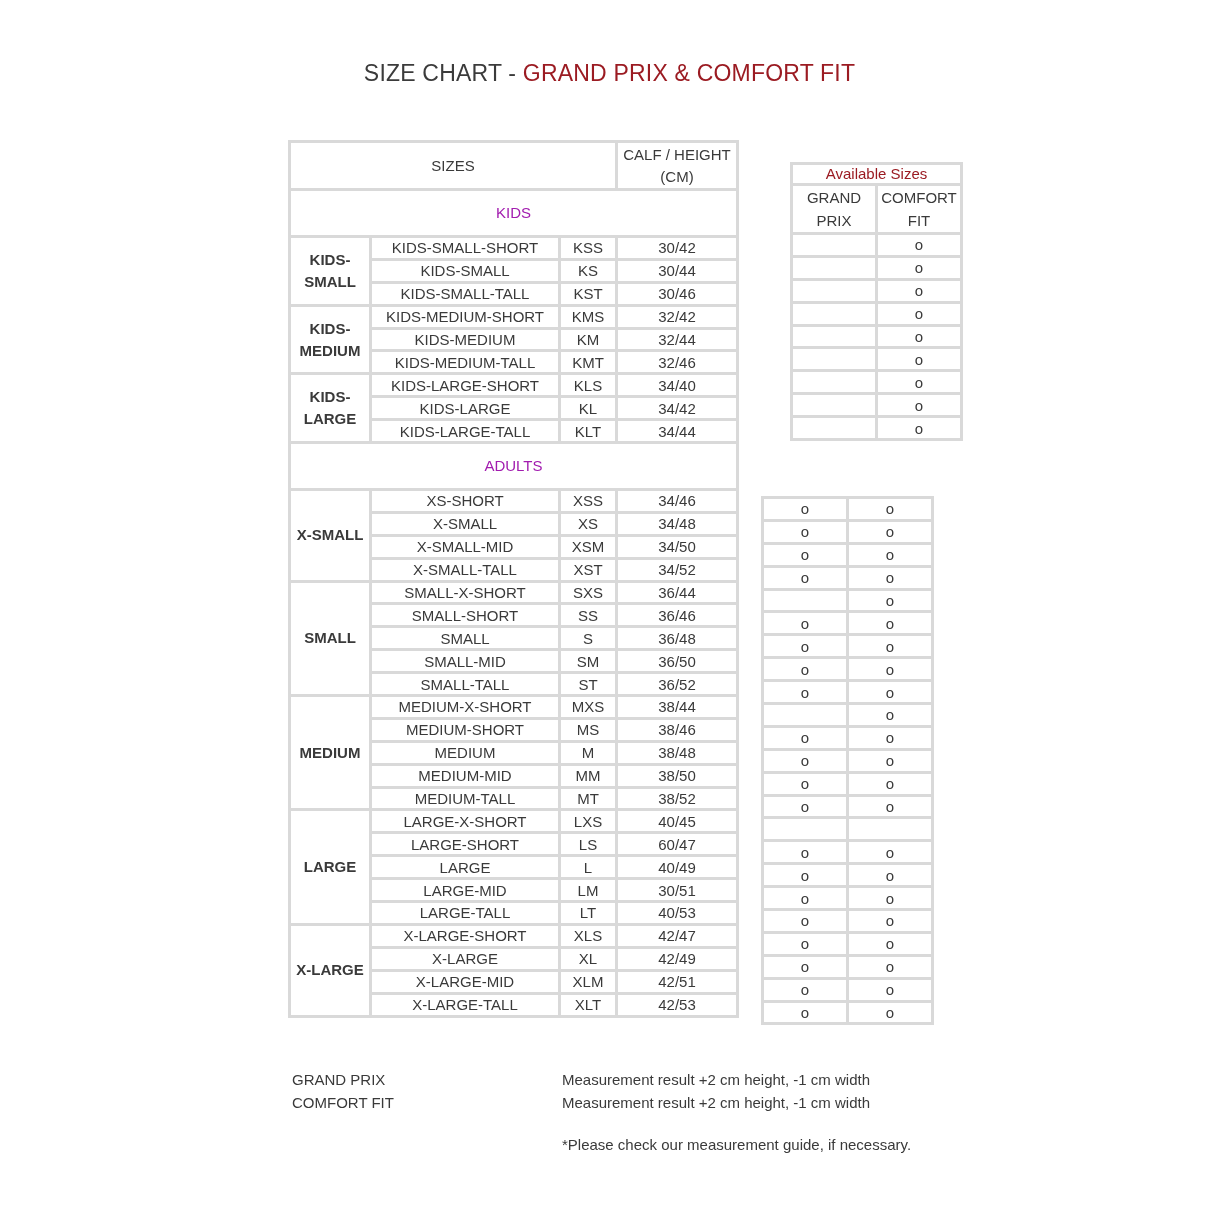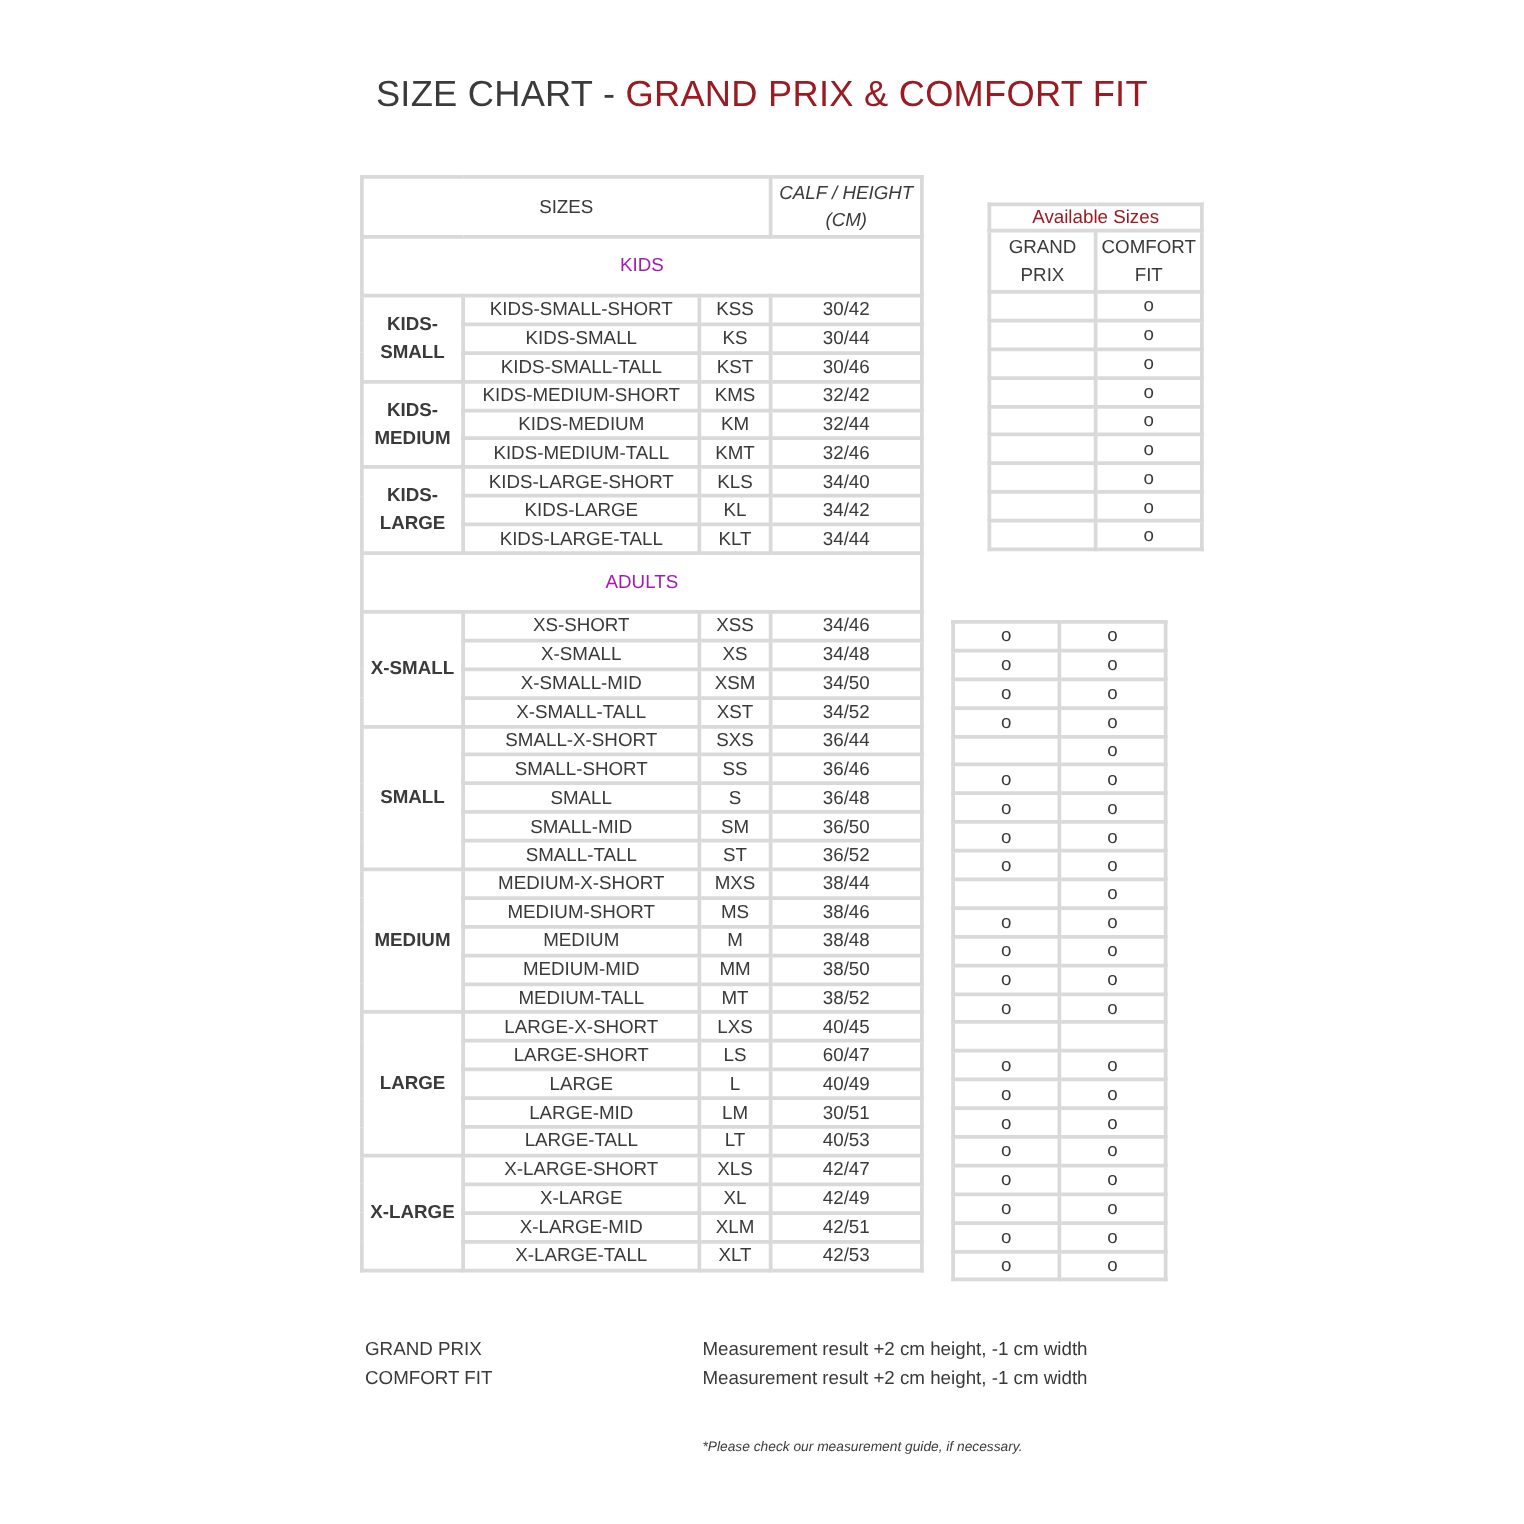--- a/index.html
+++ b/index.html
@@ -1,47 +1,47 @@
 <!DOCTYPE html>
 <html><head>
 <meta charset="utf-8">
 <style>
   html, body { margin: 0; padding: 0; background: #ffffff; }
   body { width: 1219px; height: 1219px; position: relative; overflow: hidden;
          font-family: "Liberation Sans", "DejaVu Sans", sans-serif; color: #3a3a3a; }
   .title { position: absolute; top: 60px; left: 0; width: 1219px; text-align: center;
-           font-size: 29px; letter-spacing: 0.2px; }
+           font-size: 23px; letter-spacing: 0.2px; }
   .title .t1 { color: #3b3b3b; }
   .title .t2 { color: #9b1b22; }
 
   table { border-collapse: collapse; position: absolute; table-layout: fixed; }
   td { border: 3px solid #d9d9d9; text-align: center; vertical-align: middle; padding: 0;
        font-size: 15px; color: #3a3a3a; line-height: 22px; overflow: hidden; white-space: nowrap; }
   #left-table { left: 288px; top: 140px; width: 448px; }
   #left-table col.c1 { width: 81px; } #left-table col.c2 { width: 189px; }
   #left-table col.c3 { width: 57px; } #left-table col.c4 { width: 121px; }
   .hdr td { height: 40px; }
   .sec td { height: 44px; color: #a21caf; }
   .row td { height: 19.9px; line-height: 19px; }
   td.group { font-weight: bold; white-space: normal; line-height: 22px; }
-  td.hdr-calf { white-space: normal; line-height: 22px; vertical-align: top; padding-top: 1px; font-style: italic; }
+  td.hdr-calf { white-space: normal; line-height: 22px; vertical-align: top; padding-top: 1px; }
 
   #right-table { left: 790px; top: 162px; width: 171px; }
   #right-table col { width: 85px; }
   .avail td { height: 18px; color: #9b1b22; line-height: 18px; }
   .model-hdr td { height: 44px; white-space: normal; line-height: 23px; }
   .rrow td { height: 19.9px; line-height: 19px; }
   #right-table-2 { left: 761px; top: 496px; width: 171px; }
   #right-table-2 col { width: 85px; }
 
   .notes { position: absolute; left: 292px; top: 1068px; font-size: 15px; color: #3a3a3a; }
   .notes .n-title { font-weight: bold; height: 22px; line-height: 22px; }
   .notes .n-row { height: 23px; line-height: 23px; position: relative; width: 620px; }
   .notes .n-row .val { position: absolute; left: 270px; top: 0; }
-  .notes .foot { position: absolute; left: 270px; top: 84px; font-size: 11px; white-space: nowrap; font-style: italic; }
+  .notes .foot { position: absolute; left: 270px; top: 68px; font-size: 15px; white-space: nowrap; }
 </style>
 </head>
 <body>
 
 <div class="title">
   <span class="t1">SIZE CHART - </span><span class="t2">GRAND PRIX &amp; COMFORT FIT</span>
 </div>
 
 <table id="left-table">
   <colgroup>

